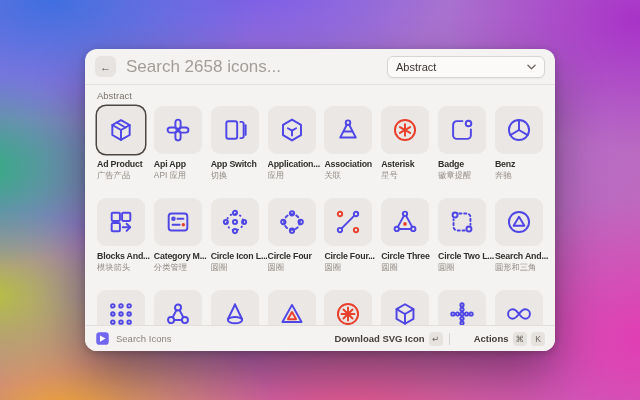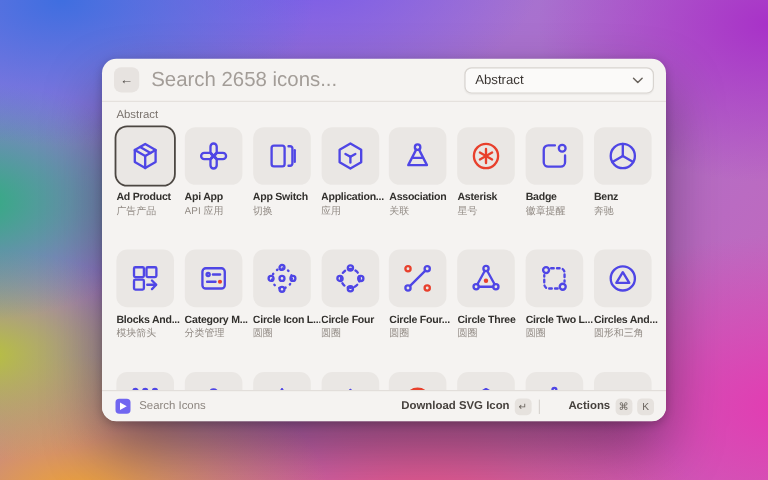--- a/index.html
+++ b/index.html
@@ -24,21 +24,21 @@
     box-shadow:0 24px 48px rgba(0,0,0,.38), 0 2px 8px rgba(0,0,0,.22);
     display:flex;flex-direction:column;
   }
   .header{height:36px;display:flex;align-items:center;padding:0 10px;border-bottom:1px solid #e5e1dd;flex:0 0 auto;}
   .back{width:21px;height:21px;border-radius:6px;background:#e7e3e0;display:flex;align-items:center;justify-content:center;font-size:11px;color:#4f4a46;cursor:pointer;}
   .search-ph{margin-left:10px;font-size:17px;color:#a39d98;flex:0 1 auto;}
   .dropdown{margin-left:auto;width:158px;height:22px;border:1px solid #d8d4d0;border-radius:6px;background:#fbfaf9;display:flex;align-items:center;justify-content:space-between;padding:0 8px;font-size:11px;color:#3a3532;box-shadow:0 1px 1px rgba(0,0,0,.04);cursor:pointer;}
   .chev{width:9px;height:6px;flex:0 0 auto;}
   .content{flex:1;overflow:hidden;padding:4px 12px 0;}
   .section-label{font-size:9.5px;color:#79726c;margin:1px 0 5px;}
-  .grid{display:grid;grid-template-columns:repeat(8,48px);justify-content:space-between;grid-auto-rows:76px;row-gap:26px;}
+  .grid{display:grid;grid-template-columns:repeat(8,48px);justify-content:space-between;grid-auto-rows:76px;row-gap:16px;}
   .cell{width:56px;}
   .tile{width:48px;height:48px;border-radius:9px;background:#eae7e4;display:flex;align-items:center;justify-content:center;cursor:pointer;}
   .tile.selected{box-shadow:0 0 0 1.5px #4c4742;}
   .tile svg{width:26px;height:26px;display:block;}
   .iname{margin-top:5px;font-size:8.8px;font-weight:700;color:#32302d;white-space:nowrap;overflow:hidden;letter-spacing:-.2px;}
   .isub{margin-top:1px;font-size:8.3px;color:#918a84;white-space:nowrap;overflow:hidden;}
   .footer{flex:0 0 auto;height:26px;border-top:1px solid #e2deda;display:flex;align-items:center;padding:0 10px;gap:6px;background:#f5f3f1;text-align:right;}
   .logo{width:15px;height:15px;flex:0 0 auto;}
   .footer-label{font-size:9.5px;color:#8b847e;}
   .spacer{flex:1;}
@@ -251,21 +251,21 @@
           <div class="iname">Circle Two L...</div>
           <div class="isub">圆圈</div>
         </div>
         <div class="cell">
           <div class="tile">
             <svg viewBox="0 0 24 24" fill="none" stroke="#4f46e5" stroke-width="1.8" stroke-linecap="round" stroke-linejoin="round">
               <circle cx="12" cy="12" r="9.3"></circle>
               <path d="M12 7.2l5 8.2H7l5-8.2z"></path>
             </svg>
           </div>
-          <div class="iname">Circles And...</div>
+          <div class="iname">Search And...</div>
           <div class="isub">圆形和三角</div>
         </div>
         <div class="cell">
           <div class="tile">
             <svg viewBox="0 0 24 24" fill="none" stroke="#4f46e5" stroke-width="1.8" stroke-linecap="round" stroke-linejoin="round">
               <circle cx="4.5" cy="4.5" r="1.6"></circle>
               <circle cx="12" cy="4.5" r="1.6"></circle>
               <circle cx="19.5" cy="4.5" r="1.6"></circle>
               <circle cx="4.5" cy="12" r="1.6"></circle>
               <circle cx="12" cy="12" r="1.6"></circle>

